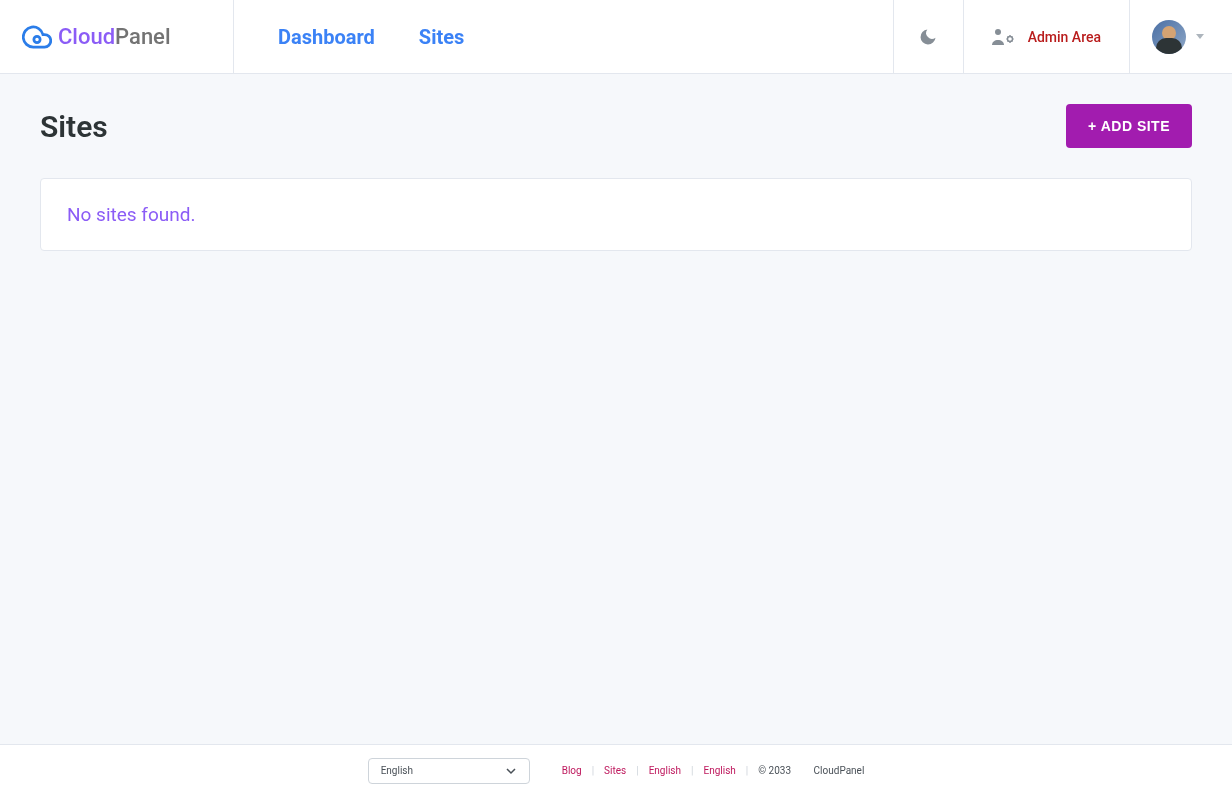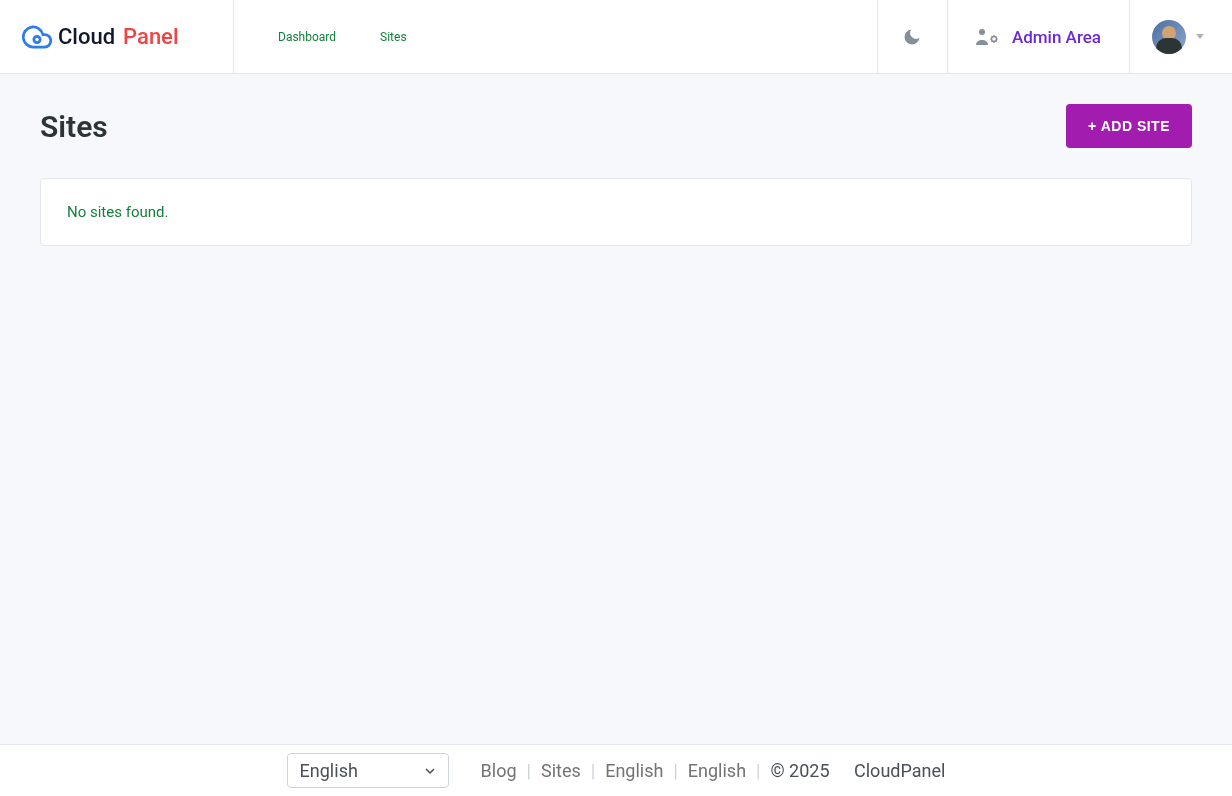--- a/index.html
+++ b/index.html
@@ -3,51 +3,51 @@
   <meta charset="utf-8">
   <style>
     * { box-sizing: border-box; margin: 0; padding: 0; }
     body { font-family: -apple-system, BlinkMacSystemFont, "Segoe UI", Roboto, "Helvetica Neue", Arial, sans-serif; background: #f6f8fb; color: #2d3436; width: 1232px; height: 796px; display: flex; flex-direction: column; }
     
     
     .header { display: flex; height: 74px; background: #fff; border-bottom: 1px solid #e3e7ee; }
     .logo-box { width: 234px; display: flex; align-items: center; padding-left: 22px; border-right: 1px solid #e3e7ee; }
     .logo-icon { width: 30px; height: 30px; margin-right: 6px; }
     .logo-text { font-size: 22px; font-weight: 500; }
-    .logo-cl { color: #0f172a; }
-    .logo-pn { color: #ef4444; margin-left: 8px; }
+    .logo-cl { color: #8b5cf6; }
+    .logo-pn { color: #737373; }
     
     .nav { display: flex; align-items: center; padding-left: 44px; gap: 44px; flex: 1; }
-    .nav-item { color: #15803d; font-weight: 400; font-size: 12px; cursor: pointer; }
+    .nav-item { color: #3b82f6; font-weight: 700; font-size: 20px; cursor: pointer; }
     
     .header-right { display: flex; }
     .theme-box { width: 70px; border-left: 1px solid #e3e7ee; display: flex; align-items: center; justify-content: center; cursor: pointer; }
     .admin-box { border-left: 1px solid #e3e7ee; display: flex; align-items: center; padding: 0 28px; gap: 12px; cursor: pointer; }
     .admin-icon { color: #868e96; }
-    .admin-text { color: #6d28d9; font-size: 17px; font-weight: 500; }
+    .admin-text { color: #b91c1c; font-size: 14px; font-weight: 500; }
     .user-box { border-left: 1px solid #e3e7ee; display: flex; align-items: center; padding: 0 28px 0 22px; gap: 10px; cursor: pointer; }
     .avatar { width: 34px; height: 34px; border-radius: 50%; background: linear-gradient(135deg, #4a6fa5, #8fa8c7); position: relative; overflow: hidden; }
     .avatar::before { content: ''; position: absolute; top: 6px; left: 10px; width: 14px; height: 14px; border-radius: 50%; background: #d4a373; }
     .avatar::after { content: ''; position: absolute; bottom: -4px; left: 4px; width: 26px; height: 20px; border-radius: 10px 10px 0 0; background: #2d3436; }
     .caret { width: 0; height: 0; border-left: 4px solid transparent; border-right: 4px solid transparent; border-top: 5px solid #adb5bd; }
     
     
     .main { flex: 1; padding: 30px 40px; }
     .page-header { display: flex; justify-content: space-between; align-items: center; margin-bottom: 30px; }
     .page-title { font-size: 30px; font-weight: 600; color: #2d3436; }
     .add-btn { background: #a21caf; color: #fff; border: none; padding: 14px 22px; font-size: 14px; font-weight: 700; border-radius: 4px; cursor: pointer; letter-spacing: 0.5px; }
     
     .card { background: #fff; border: 1px solid #e3e7ee; border-radius: 4px; padding: 24px 26px; }
-    .card-text { color: #15803d; font-size: 15px; }
+    .card-text { color: #8b5cf6; font-size: 19px; }
     
     
-    .footer { height: 52px; border-top: 1px solid #e3e7ee; background: #fff; display: flex; align-items: center; justify-content: center; gap: 32px; font-size: 18px; color: #495057; }
+    .footer { height: 52px; border-top: 1px solid #e3e7ee; background: #fff; display: flex; align-items: center; justify-content: center; gap: 32px; font-size: 10px; color: #495057; }
     .lang-select { border: 1px solid #ced4da; border-radius: 4px; padding: 6px 12px; width: 162px; display: flex; justify-content: space-between; align-items: center; cursor: pointer; background: #fff; }
     .footer-links { display: flex; align-items: center; gap: 10px; }
-    .footer-link { color: #737373; cursor: pointer; text-align: right; }
+    .footer-link { color: #be185d; cursor: pointer; text-align: right; }
     .sep { color: #ced4da; }
     .copyright { color: #495057; }
   </style>
 </head>
 <body>
 
 <div class="header">
   <div class="logo-box">
     <svg class="logo-icon" viewBox="0 0 24 24" fill="none" stroke="#2b7de9" stroke-width="2.2">
       <path d="M18 10h-1.26A8 8 0 1 0 9 20h9a5 5 0 0 0 0-10z"></path>
@@ -104,17 +104,17 @@
   </div>
   <div class="footer-links">
     <a class="footer-link">Blog</a>
     <span class="sep">|</span>
     <a class="footer-link">Sites</a>
     <span class="sep">|</span>
     <a class="footer-link">English</a>
     <span class="sep">|</span>
     <a class="footer-link">English</a>
     <span class="sep">|</span>
-    <span class="copyright">© 2025</span>
+    <span class="copyright">© 2033</span>
     <span>&nbsp;</span>
     <span class="copyright">CloudPanel</span>
   </div>
 </div>
 
 </body></html>

